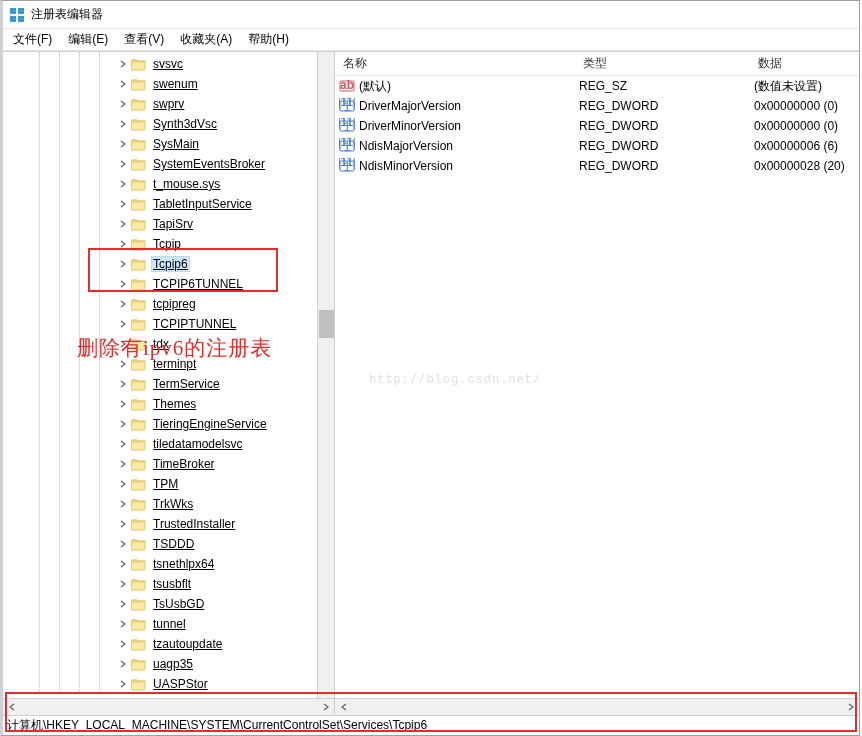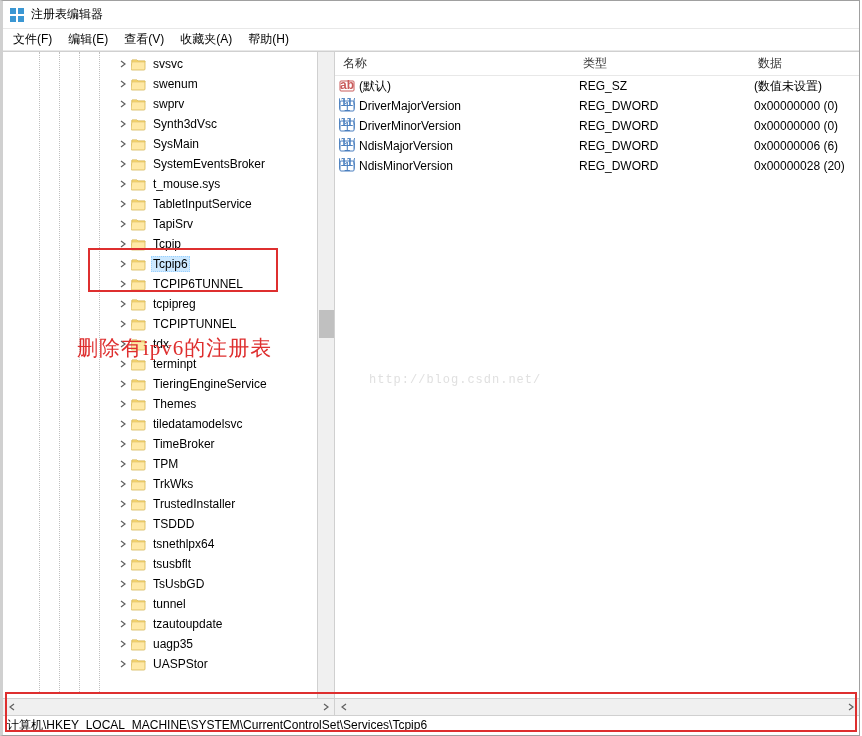--- a/index.html
+++ b/index.html
@@ -6,21 +6,21 @@
 body { background: #fff; width: 862px; height: 736px; overflow: hidden; position: relative; }
 .window { width: 860px; height: 736px; border: 1px solid #a0a0a0; border-left: 3px solid #d0d0d0; background: #fff; display: flex; flex-direction: column; }
 .titlebar { height: 28px; display: flex; align-items: center; padding: 0 6px; border-bottom: 1px solid #e8e8e8; }
 .app-icon { width: 16px; height: 16px; margin-right: 6px; }
 .app-icon svg { display: block; }
 .title-text { font-size: 12px; color: #000; }
 .menubar { height: 22px; display: flex; align-items: center; padding: 0 4px; border-bottom: 1px solid #e8e8e8; gap: 4px; }
 .menu-item { padding: 2px 6px; cursor: default; }
 .content { flex: 1; display: flex; border-top: 1px solid #d0d0d0; overflow: hidden; }
 .tree-pane { width: 332px; border-right: 1px solid #d0d0d0; display: flex; flex-direction: column; overflow: hidden; }
-.tree-scroll { flex: 1; overflow: hidden; position: relative; }
+.tree-scroll { flex: 1; overflow: hidden; position: relative; text-decoration: underline; }
 .tree-inner { padding: 2px 0; }
 .tree-row { display: flex; align-items: center; height: 20px; white-space: nowrap; cursor: default; }
 .tree-row .expander { width: 12px; height: 12px; margin: 0 2px; display: inline-flex; align-items: center; justify-content: center; color: #5a5a5a; cursor: pointer; }
 .tree-row .expander svg { display: block; }
 .tree-row .spacer { display: inline-block; }
 .tree-row .folder { width: 16px; height: 14px; margin-right: 4px; display: inline-flex; align-items: center; }
 .tree-row .label { padding: 1px 2px; }
 .tree-row.selected .label { background: #cce8ff; border: 1px dotted #99d1ff; padding: 0 1px; }
 .vscroll { width: 17px; background: #f0f0f0; border-left: 1px solid #d0d0d0; position: absolute; right: 0; top: 0; bottom: 0; }
 .vscroll .thumb { width: 15px; margin: 0 1px; background: #c0c0c0; position: absolute; }
@@ -321,36 +321,51 @@
                 <svg width="8" height="8" viewBox="0 0 8 8">
                   <path d="M2 1 L6 4 L2 7" fill="none" stroke="#606060" stroke-width="1.2"></path>
                 </svg>
               </span>
               <span class="folder">
                 <svg width="16" height="14" viewBox="0 0 16 14">
                   <path d="M1 3 h5 l1 1 h7 v8 a1 1 0 0 1 -1 1 h-12 a1 1 0 0 1 -1 -1 z" fill="#ffe9a6" stroke="#d6b656" stroke-width="0.8"></path>
                   <path d="M1 3 h5 l1 1 h7 v1 h-13 z" fill="#f7d774" stroke="#d6b656" stroke-width="0.5"></path>
                 </svg>
               </span>
+              <span class="label">TermService</span>
+            </div>
+            <div class="tree-row">
+              <span class="spacer" style="width:112px"></span>
+              <span class="expander">
+                <svg width="8" height="8" viewBox="0 0 8 8">
+                  <path d="M2 1 L6 4 L2 7" fill="none" stroke="#606060" stroke-width="1.2"></path>
+                </svg>
+              </span>
+              <span class="folder">
+                <svg width="16" height="14" viewBox="0 0 16 14">
+                  <path d="M1 3 h5 l1 1 h7 v8 a1 1 0 0 1 -1 1 h-12 a1 1 0 0 1 -1 -1 z" fill="#ffe9a6" stroke="#d6b656" stroke-width="0.8"></path>
+                  <path d="M1 3 h5 l1 1 h7 v1 h-13 z" fill="#f7d774" stroke="#d6b656" stroke-width="0.5"></path>
+                </svg>
+              </span>
+              <span class="label">Themes</span>
+            </div>
+            <div class="tree-row">
+              <span class="spacer" style="width:112px"></span>
+              <span class="expander">
+                <svg width="8" height="8" viewBox="0 0 8 8">
+                  <path d="M2 1 L6 4 L2 7" fill="none" stroke="#606060" stroke-width="1.2"></path>
+                </svg>
+              </span>
+              <span class="folder">
+                <svg width="16" height="14" viewBox="0 0 16 14">
+                  <path d="M1 3 h5 l1 1 h7 v8 a1 1 0 0 1 -1 1 h-12 a1 1 0 0 1 -1 -1 z" fill="#ffe9a6" stroke="#d6b656" stroke-width="0.8"></path>
+                  <path d="M1 3 h5 l1 1 h7 v1 h-13 z" fill="#f7d774" stroke="#d6b656" stroke-width="0.5"></path>
+                </svg>
+              </span>
               <span class="label">TieringEngineService</span>
-            </div>
-            <div class="tree-row">
-              <span class="spacer" style="width:112px"></span>
-              <span class="expander">
-                <svg width="8" height="8" viewBox="0 0 8 8">
-                  <path d="M2 1 L6 4 L2 7" fill="none" stroke="#606060" stroke-width="1.2"></path>
-                </svg>
-              </span>
-              <span class="folder">
-                <svg width="16" height="14" viewBox="0 0 16 14">
-                  <path d="M1 3 h5 l1 1 h7 v8 a1 1 0 0 1 -1 1 h-12 a1 1 0 0 1 -1 -1 z" fill="#ffe9a6" stroke="#d6b656" stroke-width="0.8"></path>
-                  <path d="M1 3 h5 l1 1 h7 v1 h-13 z" fill="#f7d774" stroke="#d6b656" stroke-width="0.5"></path>
-                </svg>
-              </span>
-              <span class="label">Themes</span>
             </div>
             <div class="tree-row">
               <span class="spacer" style="width:112px"></span>
               <span class="expander">
                 <svg width="8" height="8" viewBox="0 0 8 8">
                   <path d="M2 1 L6 4 L2 7" fill="none" stroke="#606060" stroke-width="1.2"></path>
                 </svg>
               </span>
               <span class="folder">
                 <svg width="16" height="14" viewBox="0 0 16 14">

